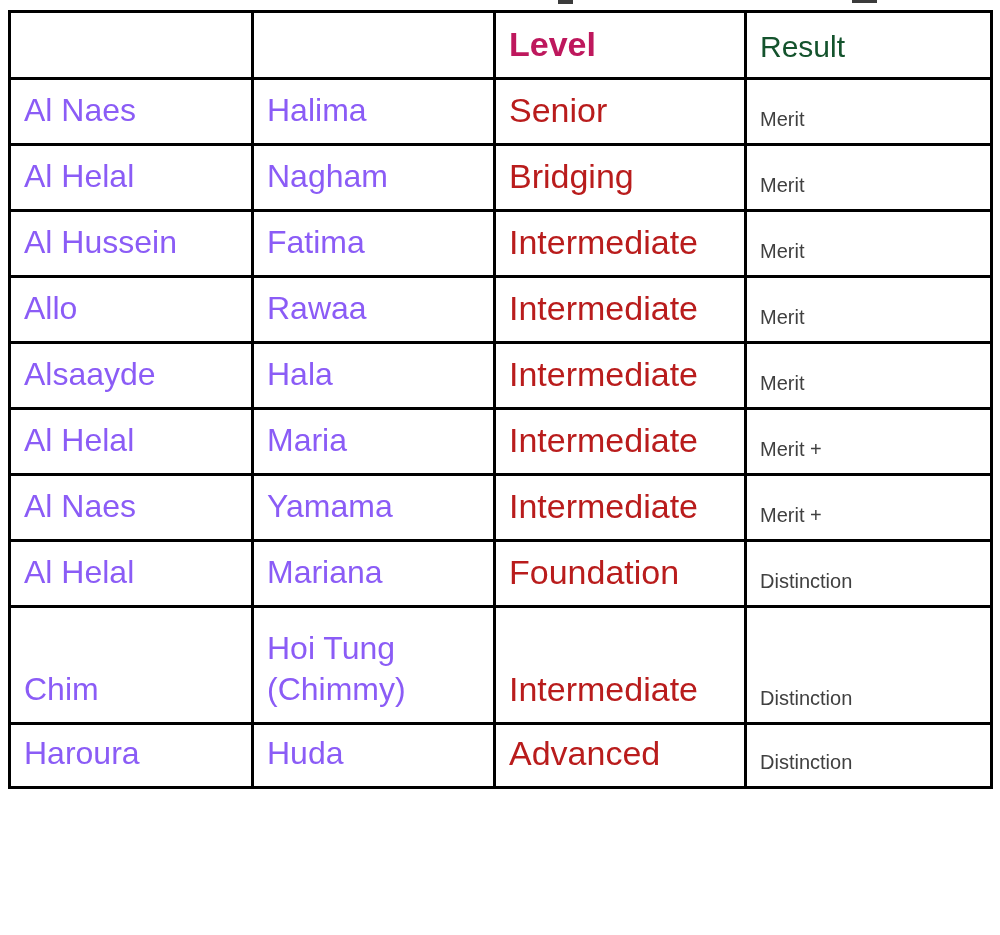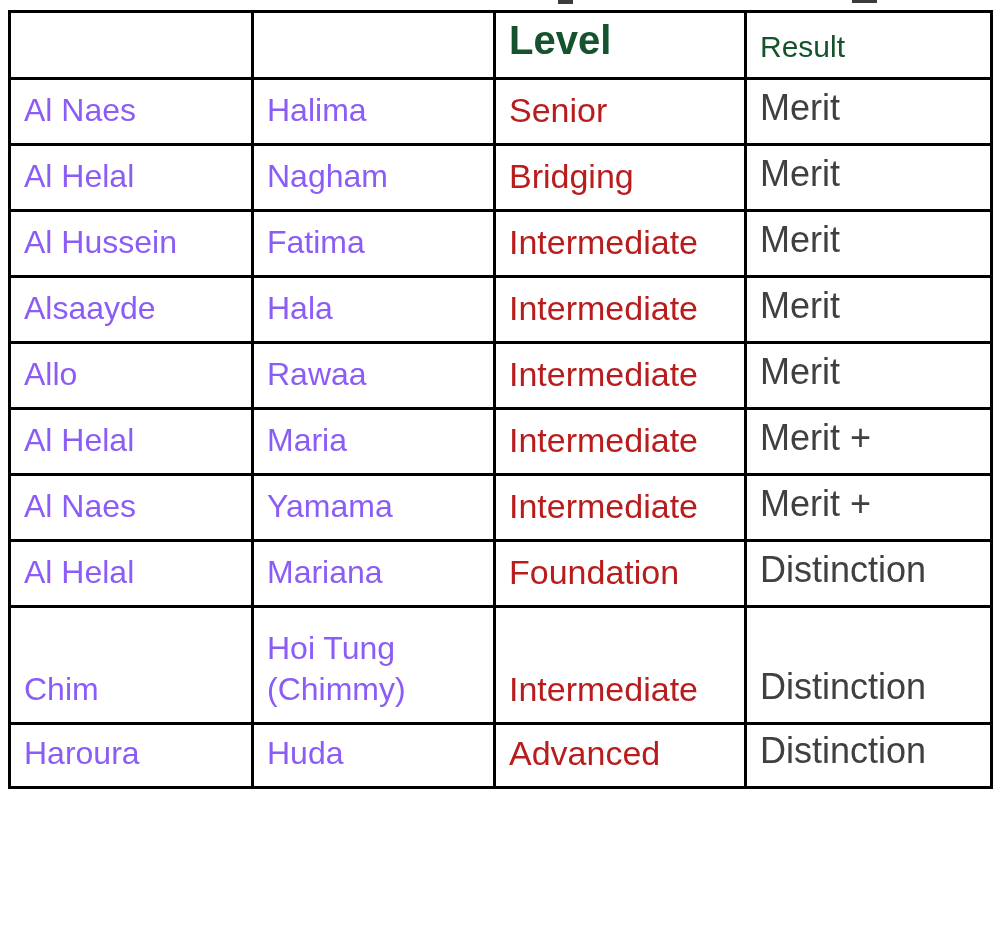--- a/index.html
+++ b/index.html
@@ -48,22 +48,22 @@
 
   
   tr.row-header  { height: 67px; }
   tr.row-normal  { height: 66px; }
   tr.row-tall    { height: 117px; }
   tr.row-last    { height: 64px; }
 
   
   td.c0, td.c1 { font-size: 32px; color: #8b5cf6; font-weight: 400; }
   td.c2        { font-size: 34px; color: #b91c1c; font-weight: 400; }
-  td.c3        { font-size: 36px; color: #404040; font-weight: 400; }
-  th.c2        { font-size: 40px; color: #14532d; font-weight: 700; padding-bottom: 14px; }
+  td.c3        { font-size: 20px; color: #404040; font-weight: 400; }
+  th.c2        { font-size: 34px; color: #be185d; font-weight: 700; padding-bottom: 14px; }
   th.c3        { font-size: 30px; color: #14532d; font-weight: 400; padding-bottom: 14px; }
   th.c0, th.c1 { font-size: 32px; }
 </style>
 </head>
 <body>
 
 <div class="frag frag-1"></div>
 <div class="frag frag-2"></div>
 
 <table class="results">
@@ -92,28 +92,28 @@
     <td class="c2">Bridging</td>
     <td class="c3">Merit</td>
   </tr>
   <tr class="row-normal">
     <td class="c0">Al Hussein</td>
     <td class="c1">Fatima</td>
     <td class="c2">Intermediate</td>
     <td class="c3">Merit</td>
   </tr>
   <tr class="row-normal">
-    <td class="c0">Alsaayde</td>
-    <td class="c1">Hala</td>
+    <td class="c0">Allo</td>
+    <td class="c1">Rawaa</td>
     <td class="c2">Intermediate</td>
     <td class="c3">Merit</td>
   </tr>
   <tr class="row-normal">
-    <td class="c0">Allo</td>
-    <td class="c1">Rawaa</td>
+    <td class="c0">Alsaayde</td>
+    <td class="c1">Hala</td>
     <td class="c2">Intermediate</td>
     <td class="c3">Merit</td>
   </tr>
   <tr class="row-normal">
     <td class="c0">Al Helal</td>
     <td class="c1">Maria</td>
     <td class="c2">Intermediate</td>
     <td class="c3">Merit +</td>
   </tr>
   <tr class="row-normal">

